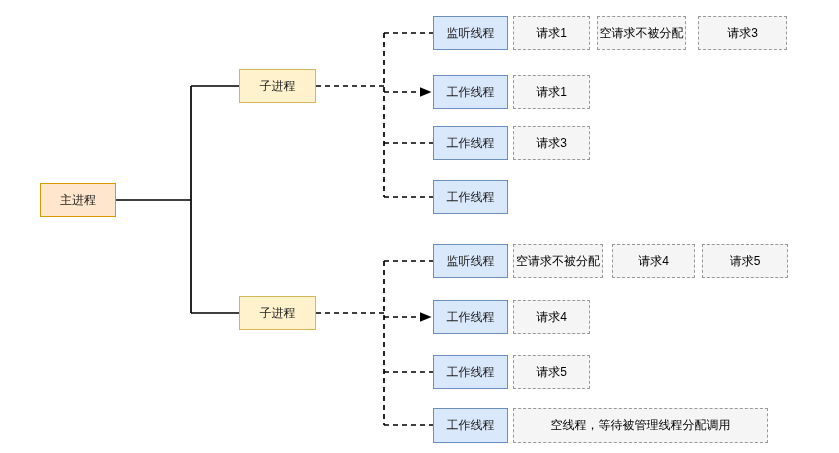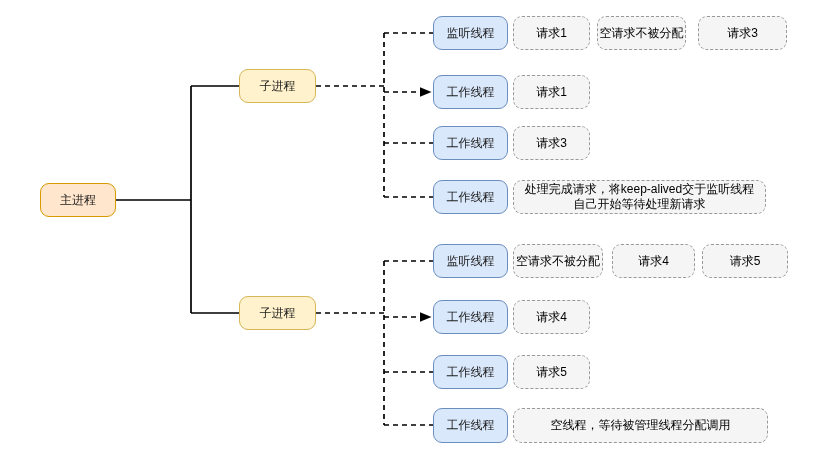--- a/index.html
+++ b/index.html
@@ -40,21 +40,20 @@
     position: absolute;
     box-sizing: border-box;
     display: flex;
     align-items: center;
     justify-content: center;
     text-align: center;
     font-size: 12px;
     line-height: 1.25;
     color: #1a1a1a;
     white-space: pre-line;
-    border-radius: 9px;
   }
   .node.main {
     background: var(--process-fill, #ffe6cc);
     border: 1.5px solid var(--process-border, #d79b00);
     text-align: center;
   }
   .node.child {
     background: var(--child-fill, #fff2cc);
     border: 1.5px solid var(--child-border, #d6b656);
   }
@@ -93,22 +92,20 @@
   <div class="node request" style="left:597px;top:16px;width:89px;height:34px">空请求不被分配</div>
   <div class="node request" style="left:698px;top:16px;width:89px;height:34px">请求3</div>
 
   <div class="node thread" style="left:433px;top:75px;width:75px;height:34px">工作线程</div>
   <div class="node request" style="left:513px;top:75px;width:77px;height:34px">请求1</div>
 
   <div class="node thread" style="left:433px;top:126px;width:75px;height:34px">工作线程</div>
   <div class="node request" style="left:513px;top:126px;width:77px;height:34px">请求3</div>
 
   <div class="node thread" style="left:433px;top:180px;width:75px;height:34px">工作线程</div>
-  <div class="node request" style="left:513px;top:180px;width:253px;height:34px">处理完成请求，将keep-alived交于监听线程
-自己开始等待处理新请求</div>
 
   <div class="node child" style="left:239px;top:296px;width:77px;height:34px">子进程</div>
 
   <div class="node thread" style="left:433px;top:244px;width:75px;height:34px">监听线程</div>
   <div class="node request" style="left:513px;top:244px;width:90px;height:34px">空请求不被分配</div>
   <div class="node request" style="left:612px;top:244px;width:83px;height:34px">请求4</div>
   <div class="node request" style="left:702px;top:244px;width:86px;height:34px">请求5</div>
 
   <div class="node thread" style="left:433px;top:300px;width:75px;height:34px">工作线程</div>
   <div class="node request" style="left:513px;top:300px;width:77px;height:34px">请求4</div>

